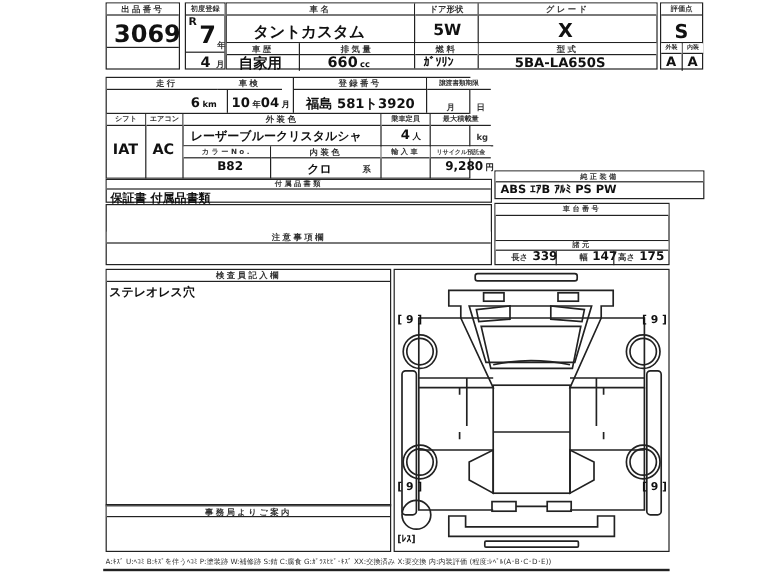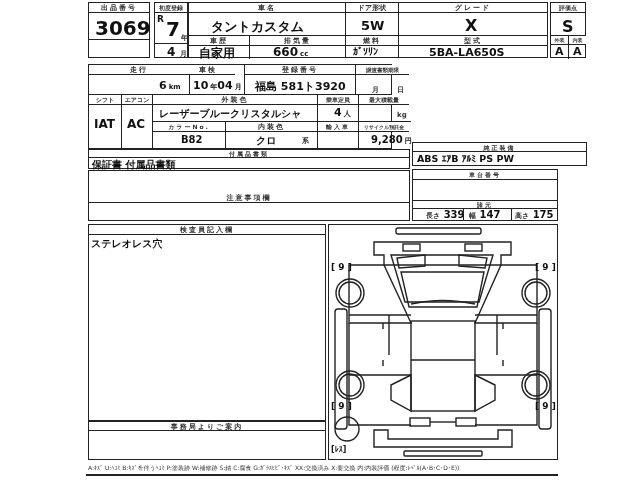--- a/index.html
+++ b/index.html
@@ -130,21 +130,21 @@
     <div class="val" style="left:4px;top:10px;font-size:9.5px;">ABS ｴｱB ｱﾙﾐ PS PW</div>
   </div>
 
   <div class="box" style="left:326px;top:169px;width:146px;height:52px;">
     <div class="hdr" style="left:0;top:0;width:100%;height:10px;font-size:6px;">車台番号</div>
     <div class="val" style="left:4px;top:12px;font-size:10px;"></div>
     <div class="hline" style="left:0;top:30px;width:100%;"></div>
     <div class="hdr" style="left:0;top:31px;width:100%;height:8px;font-size:6px;line-height:8px;">諸元</div>
     <div class="val" style="left:3px;top:39px;font-size:10px;margin-left:10px;"><span class="small">長さ</span> <span>339</span></div>
     <div class="vline" style="left:50px;top:39px;height:12px;"></div>
-    <div class="val" style="left:56px;top:39px;font-size:10px;"><span class="small">幅</span> <span>147</span></div>
+    <div class="val" style="left:70px;top:39px;font-size:10px;"><span class="small">幅</span> <span>147</span></div>
     <div class="vline" style="left:98px;top:39px;height:12px;"></div>
     <div class="val" style="left:102px;top:39px;font-size:10px;"><span class="small">高さ</span> <span>175</span></div>
   </div>
 
   <div class="box" style="left:2px;top:224px;width:238px;height:198px;">
     <div class="hdr" style="left:0;top:0;width:100%;height:10px;">検査員記入欄</div>
     <div class="val" style="left:2px;top:12px;font-size:10px;">ステレオレス穴</div>
   </div>
 
   <div class="box" style="left:2px;top:420px;width:238px;height:40px;">

